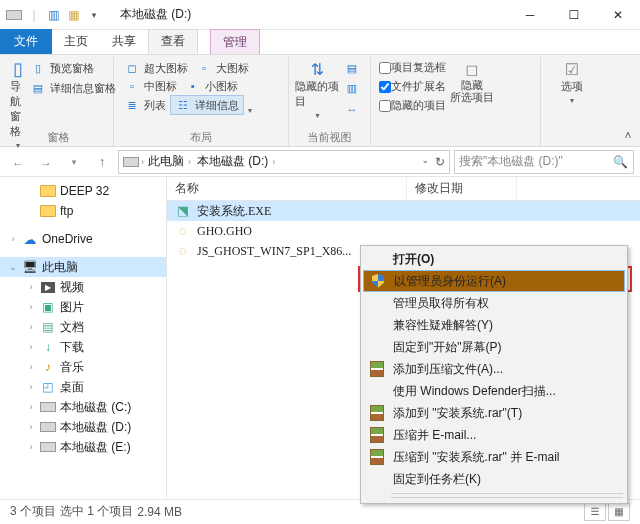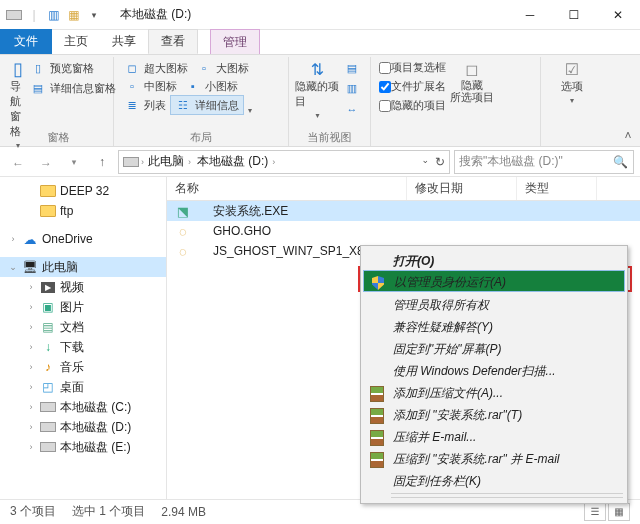--- a/index.html
+++ b/index.html
@@ -37,30 +37,30 @@
   .nav { width: 167px; border-right: 1px solid #e5e5e5; overflow: hidden; padding-top: 4px; }
   .nav .item { display: flex; align-items: center; gap: 4px; padding: 2px 0 2px 22px; font-size: 12px; color: #222; height: 20px; }
   .nav .item.sel { background: #cde8ff; }
   .nav .item .exp { width: 10px; color: #888; font-size: 9px; display: inline-block; text-align: center; margin-left: -14px; margin-right: 0; }
   .nav .item.indent { padding-left: 40px; }
   .nav .spacer { height: 8px; }
   .filearea { flex: 1; position: relative; }
   .colhead { height: 24px; display: flex; align-items: flex-start; border-bottom: 1px solid #e5e5e5; font-size: 12px; color: #444; }
   .colhead .col { padding: 0 8px; border-right: 1px solid #eee; height: 100%; display: flex; align-items: center; }
   .files { }
-  .files .row { height: 20px; display: flex; align-items: center; padding-left: 8px; gap: 22px; font-size: 12px; color: #222; }
+  .files .row { height: 20px; display: flex; align-items: center; padding-left: 8px; gap: 6px; font-size: 12px; color: #222; font-family: Liberation Serif, serif; }
   .files .row.sel { background: #cde8ff; }
   .ctxmenu { position: absolute; left: 360px; top: 245px; width: 268px; background: #f2f2f2; border: 1px solid #bcbcbc; box-shadow: 2px 2px 4px rgba(0,0,0,0.25); padding: 2px; z-index: 50; }
-  .ctxmenu .mi { height: 22px; display: flex; align-items: flex-end; padding: 0 18px 0 30px; font-size: 12px; color: #222; position: relative; white-space: nowrap; font-style: italic; }
+  .ctxmenu .mi { height: 22px; display: flex; align-items: center; padding: 0 18px 0 30px; font-size: 12px; color: #222; position: relative; white-space: nowrap; }
   .ctxmenu .mi .micon { position: absolute; left: 6px; width: 16px; height: 16px; display: flex; align-items: center; justify-content: center; }
   .ctxmenu .mi .arrow { position: absolute; right: 6px; font-size: 9px; color: #555; }
   .ctxmenu .sep { height: 1px; background: #d0d0d0; margin: 3px 2px 3px 28px; }
-  .ctxmenu .mi.hl { background: #15803d; border: 1px solid #8fbde8; height: 22px; }
+  .ctxmenu .mi.hl { background: #a16207; border: 1px solid #8fbde8; height: 22px; }
   .highlight-box { position: absolute; border: 2px solid #e03030; pointer-events: none; }
-  .status { height: 24px; border-top: 1px solid #e5e5e5; display: flex; align-items: center; padding: 0 10px; font-size: 12px; color: #555; gap: 16px; }
+  .status { height: 24px; border-top: 1px solid #e5e5e5; display: flex; align-items: center; padding: 0 10px; font-size: 12px; color: #555; gap: 4px; }
   .status .right { margin-left: auto; display: flex; gap: 2px; }
   .status .viewbtn { width: 22px; height: 18px; border: 1px solid #ccc; display: flex; align-items: center; justify-content: center; font-size: 10px; color: #666; }
   
   .ico { width: 16px; height: 16px; display: inline-flex; align-items: center; justify-content: center; }
   .folder-ico::before { content: ""; width: 14px; height: 10px; background: #ffd868; border: 1px solid #d8a840; border-radius: 1px; display: block; }
   .drive-ico::before { content: ""; width: 14px; height: 8px; background: #d8d8d8; border: 1px solid #999; display: block; }
   .onedrive-ico::before { content: "☁"; color: #2078d4; font-size: 13px; }
   .pc-ico::before { content: "🖥"; font-size: 12px; }
   .video-ico::before { content: "▶"; width:14px; height:11px; background:#555; color:#fff; font-size:8px; display:flex; align-items:center; justify-content:center; }
   .pic-ico::before { content: "▣"; color:#3a8; font-size:12px; }
@@ -309,21 +309,20 @@
         <span class="exp">›</span>
         <span class="ico drive-ico"></span>
         <span>本地磁盘 (E:)</span>
       </div>
   </div>
 
   <div class="filearea">
     <div class="colhead">
       <div class="col" style="width:240px">名称</div>
       <div class="col" style="width:110px">修改日期</div>
-      <div class="col" style="width:80px">类型</div>
     </div>
     <div class="files">
       <div class="row sel">
           <span class="ico exe-ico"></span>
           <span>安装系统.EXE</span>
         </div>
       <div class="row">
           <span class="ico gho-ico"></span>
           <span>GHO.GHO</span>
         </div>
@@ -356,27 +355,27 @@
   <div class="mi">
       <span>管理员取得所有权</span>
     </div>
   <div class="mi">
       <span>兼容性疑难解答(Y)</span>
     </div>
   <div class="mi">
       <span>固定到"开始"屏幕(P)</span>
     </div>
   <div class="mi">
-      <span>使用 Windows Defender扫描...</span>
-    </div>
-  <div class="mi">
       <span class="micon rar-ico"></span>
       <span>添加到压缩文件(A)...</span>
     </div>
   <div class="mi">
+      <span>使用 Windows Defender扫描...</span>
+    </div>
+  <div class="mi">
       <span class="micon rar-ico"></span>
       <span>添加到 "安装系统.rar"(T)</span>
     </div>
   <div class="mi">
       <span class="micon rar-ico"></span>
       <span>压缩并 E-mail...</span>
     </div>
   <div class="mi">
       <span class="micon rar-ico"></span>
       <span>压缩到 "安装系统.rar" 并 E-mail</span>

